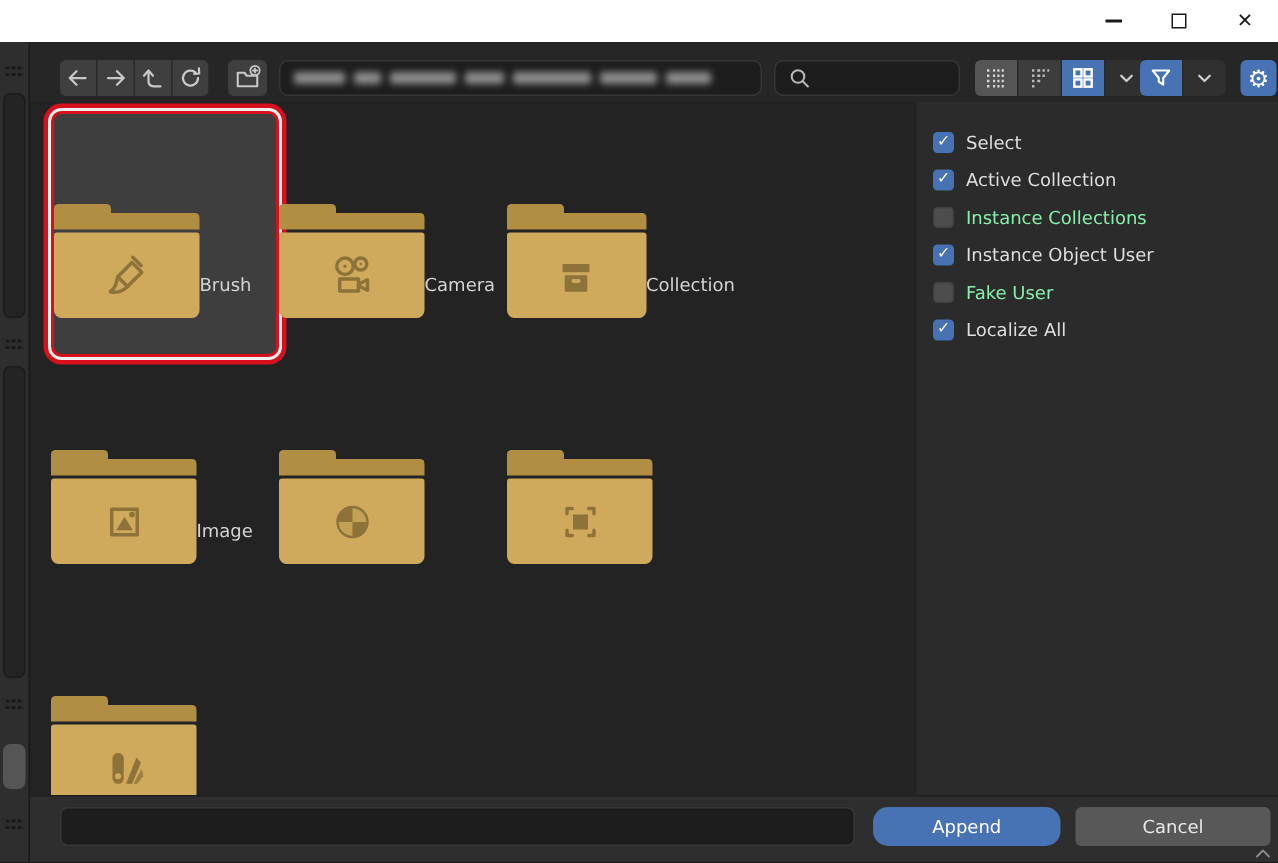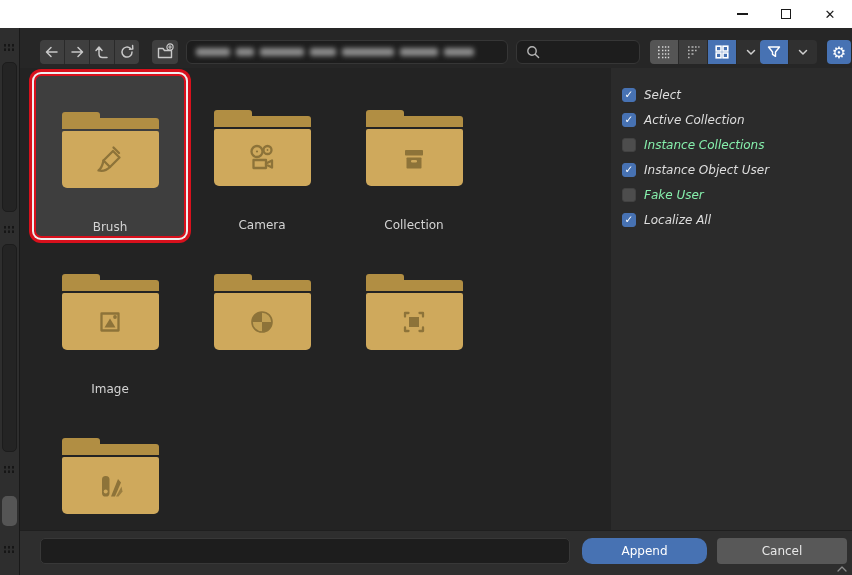--- a/index.html
+++ b/index.html
@@ -37,33 +37,33 @@
   .mode-group .btn{border-radius:0;width:28px;}
   .btn.light{background:#555555;}
   .btn.mid{background:#3d3d3d;}
   .btn.dark{background:#303030;}
   .btn.blue{background:#4772b3;}
   .gear-btn{position:absolute;top:0;width:24px;color:#fff;font-size:16px;}
 
   
   .grid-area{position:absolute;left:20px;top:68px;width:591px;height:462px;background:#232323;overflow:hidden;}
   .tiles{position:absolute;left:14px;top:6px;width:560px;display:grid;grid-template-columns:repeat(3,152px);grid-auto-rows:164px;}
-  .tile{width:152px;height:164px;border-radius:7px;display:flex;flex-direction:column;align-items:center;padding-top:36px;}
+  .tile{width:152px;height:164px;border-radius:7px;display:flex;flex-direction:row;align-items:center;padding-top:36px;}
   .tile.selected{background:#3e3e3e;border:2px solid #d8101c;box-shadow:0 0 0 2px #efefef,0 0 0 5px #d8101c;}
   .tile-label{margin-top:32px;font-size:12px;color:#d4d4d4;}
   .folder{position:relative;width:97px;height:76px;}
   .folder .tab{position:absolute;left:0;top:0;width:38px;height:13px;background:#b18e43;border-radius:3px 3px 0 0;}
   .folder .flap{position:absolute;left:0;right:0;top:6px;height:11px;background:#b18e43;border-radius:0 3px 0 0;}
   .folder .fbody{position:absolute;left:0;right:0;top:19px;bottom:0;background:#cfa95c;border-radius:2px 2px 5px 5px;
                  display:flex;align-items:center;justify-content:center;}
   .gl{stroke:#8d7339;stroke-width:2.3;fill:none;stroke-linecap:round;stroke-linejoin:round;}
 
   
   .options{position:absolute;left:611px;top:68px;width:241px;height:462px;background:#2b2b2b;padding:14px 0 0 11px;}
-  .checkbox{display:flex;align-items:center;height:25px;cursor:default;font-style:italic;}
+  .checkbox{display:flex;align-items:center;height:25px;cursor:default;}
   .box{width:14px;height:14px;border-radius:3px;background:#4d4d4d;border:1px solid #424242;
        display:flex;align-items:center;justify-content:center;position:relative;}
   .checkbox.on .box{background:#4772b3;border-color:#4772b3;}
   .checkbox.on .box::after{content:"✓";color:#fff;font-size:10.5px;font-weight:bold;line-height:1;}
   .cb-label{margin-left:8px;font-size:12px;color:#86efac;}
   .checkbox.on .cb-label{color:#dedede;}
 
   
   .footer{position:absolute;left:20px;top:530px;width:832px;height:45px;background:#2e2e2e;border-top:1px solid #1f1f1f;}
   .fname{position:absolute;left:20px;top:7px;width:530px;height:26px;background:#1d1d1d;border:1px solid #383838;

